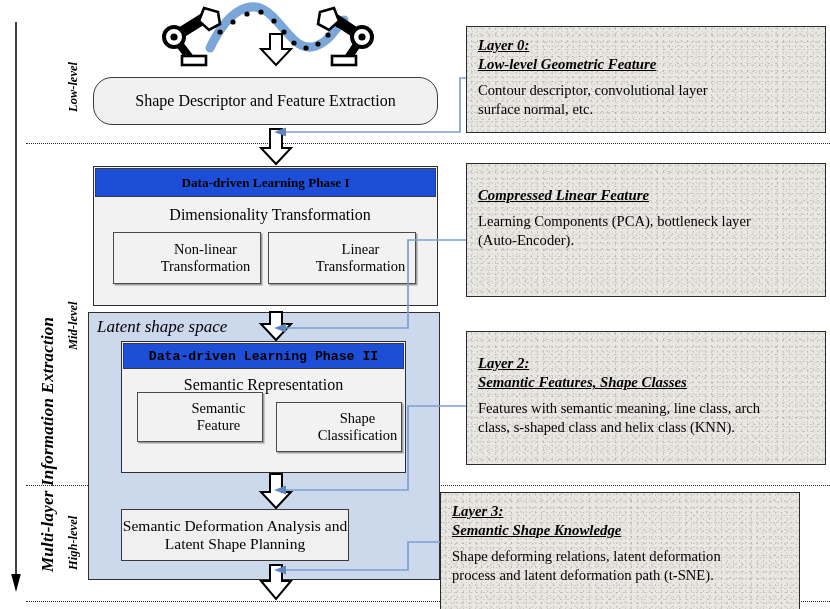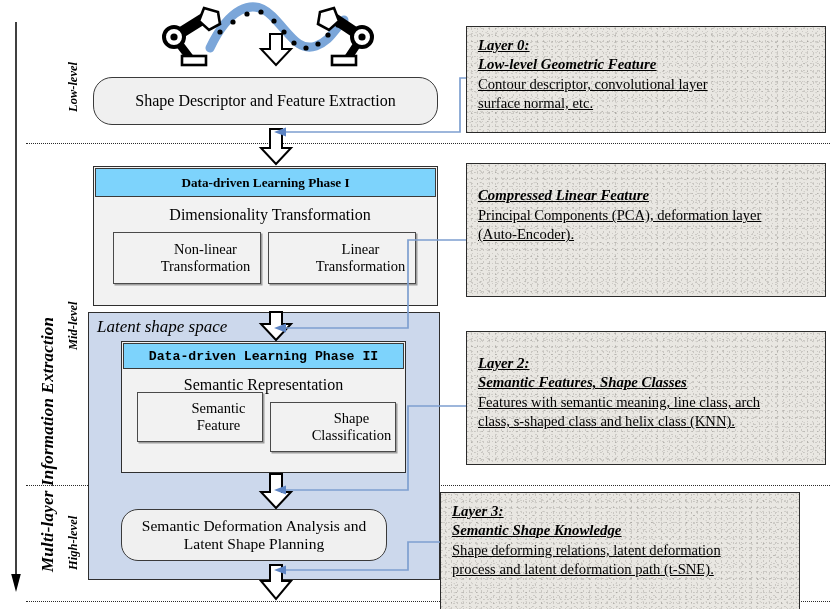--- a/index.html
+++ b/index.html
@@ -18,21 +18,21 @@
   
   .box{
     position:absolute;box-sizing:border-box;
     border:1.6px solid #3a3a3a;background:#f0f0f0;
     display:flex;align-items:center;justify-content:center;text-align:center;
     font-size:15.5px;line-height:1.15;
   }
   .box.outer{border:1.8px solid #2f2f2f;background:#f2f2f2;}
   .hdr{
     position:absolute;box-sizing:border-box;border:1.6px solid #3a3a3a;
-    background:#7dd3fc;display:flex;align-items:center;justify-content:center;
+    background:#1d4ed8;display:flex;align-items:center;justify-content:center;
     font-weight:bold;font-size:13.2px;text-align:center;
   }
   .plain{
     position:absolute;box-sizing:border-box;
     display:flex;align-items:center;justify-content:center;text-align:center;
     font-size:15.5px;line-height:1.15;
   }
   .subbox{
     position:absolute;box-sizing:border-box;
     border:1.7px solid #4a4a4a;background:#f2f2f2;
@@ -59,24 +59,24 @@
     background-image:
       radial-gradient(circle at 12% 22%, rgba(120,118,112,.30) .6px, transparent .9px),
       radial-gradient(circle at 47% 8%,  rgba(150,148,142,.28) .6px, transparent .9px),
       radial-gradient(circle at 78% 34%, rgba(110,108,102,.26) .6px, transparent .9px),
       radial-gradient(circle at 28% 66%, rgba(140,138,132,.28) .6px, transparent .9px),
       radial-gradient(circle at 62% 81%, rgba(120,118,112,.26) .6px, transparent .9px),
       radial-gradient(circle at 91% 58%, rgba(150,148,142,.24) .6px, transparent .9px),
       radial-gradient(circle at 5% 92%,  rgba(125,123,117,.26) .6px, transparent .9px);
     background-size:7px 7px,9px 9px,6px 6px,11px 11px,8px 8px,10px 10px,5px 5px;
     padding:9px 10px 6px 11px;
-    font-size:14.6px;line-height:1.30;text-decoration:underline;
+    font-size:14.6px;line-height:1.30;
   }
   .infopanel .ttl{font-weight:bold;font-style:italic;text-decoration:underline;font-size:14.8px;display:block;}
-  .infopanel .body{display:block;margin-top:1px;}
+  .infopanel .body{display:block;margin-top:7px;}
 
   
   .divider{position:absolute;height:0;border-top:1.3px dotted #2b2b2b;}
 
   
   .downarrow{position:absolute;}
 
   
   .conn{position:absolute;}
 
@@ -179,30 +179,30 @@
   </div>
 
   <div class="box outer" style="left:121px;top:341px;width:285px;height:132px;background:#f2f2f2;"></div>
 
   <div class="hdr" style="left:123px;top:343px;width:281px;height:26px;font-family:Liberation Mono, monospace;">Data-driven Learning Phase II</div>
 
   <div class="plain" style="left:123px;top:371px;width:281px;height:28px;font-size:16px;">Semantic Representation</div>
 
   <div class="subbox" style="left:137px;top:392px;width:126px;height:50px;white-space:pre-line;">Semantic
 Feature</div>
-  <div class="subbox" style="left:270px;top:402px;width:126px;height:50px;white-space:pre-line;">Shape
+  <div class="subbox" style="left:276px;top:402px;width:126px;height:50px;white-space:pre-line;">Shape
 Classification</div>
 
   <div class="downarrow" style="left:259px;top:474px;width:34px;height:36px;">
     <svg width="34" height="36" viewBox="0 0 34 36">
       <polygon points="11,0 23,0 23,18 32,18 17,34 2,18 11,18" fill="#fff" stroke="#000" stroke-width="2"></polygon>
     </svg>
   </div>
 
-  <div class="box" style="left:121px;top:509px;width:266px;height:52px;white-space:pre-line;font-size:15.5px;border-radius:17px;">Semantic Deformation Analysis and
+  <div class="box" style="left:121px;top:509px;width:228px;height:52px;white-space:pre-line;font-size:15.5px;">Semantic Deformation Analysis and
 Latent Shape Planning</div>
 
   <div class="downarrow" style="left:259px;top:565px;width:34px;height:36px;">
     <svg width="34" height="36" viewBox="0 0 34 36">
       <polygon points="11,0 23,0 23,16 32,16 17,34 2,16 11,16" fill="#fff" stroke="#000" stroke-width="2"></polygon>
     </svg>
   </div>
 
   <div class="conn" style="left:270px;top:74px;width:200px;height:64px;">
     <svg width="200" height="64" viewBox="0 0 200 64">
@@ -234,21 +234,21 @@
 
   <div class="infopanel" style="left:466px;top:26px;width:360px;height:107px;">
     <span class="ttl">Layer 0:</span>
     <span class="ttl">Low-level Geometric Feature</span>
     <span class="body" style="white-space:pre-line;">Contour descriptor, convolutional layer
  surface normal, etc.</span>
   </div>
 
   <div class="infopanel" style="left:466px;top:163px;width:360px;height:134px;padding-top:22px;">
     <span class="ttl">Compressed Linear Feature</span>
-    <span class="body" style="white-space:pre-line;">Principal Components (PCA), deformation layer
+    <span class="body" style="white-space:pre-line;">Learning Components (PCA), bottleneck layer
 (Auto-Encoder).</span>
   </div>
 
   <div class="infopanel" style="left:466px;top:331px;width:360px;height:134px;padding-top:22px;">
     <span class="ttl">Layer 2:</span>
     <span class="ttl">Semantic Features, Shape Classes</span>
     <span class="body" style="white-space:pre-line;">Features with semantic meaning, line class, arch
 class, s-shaped class and helix class (KNN).</span>
   </div>
 

